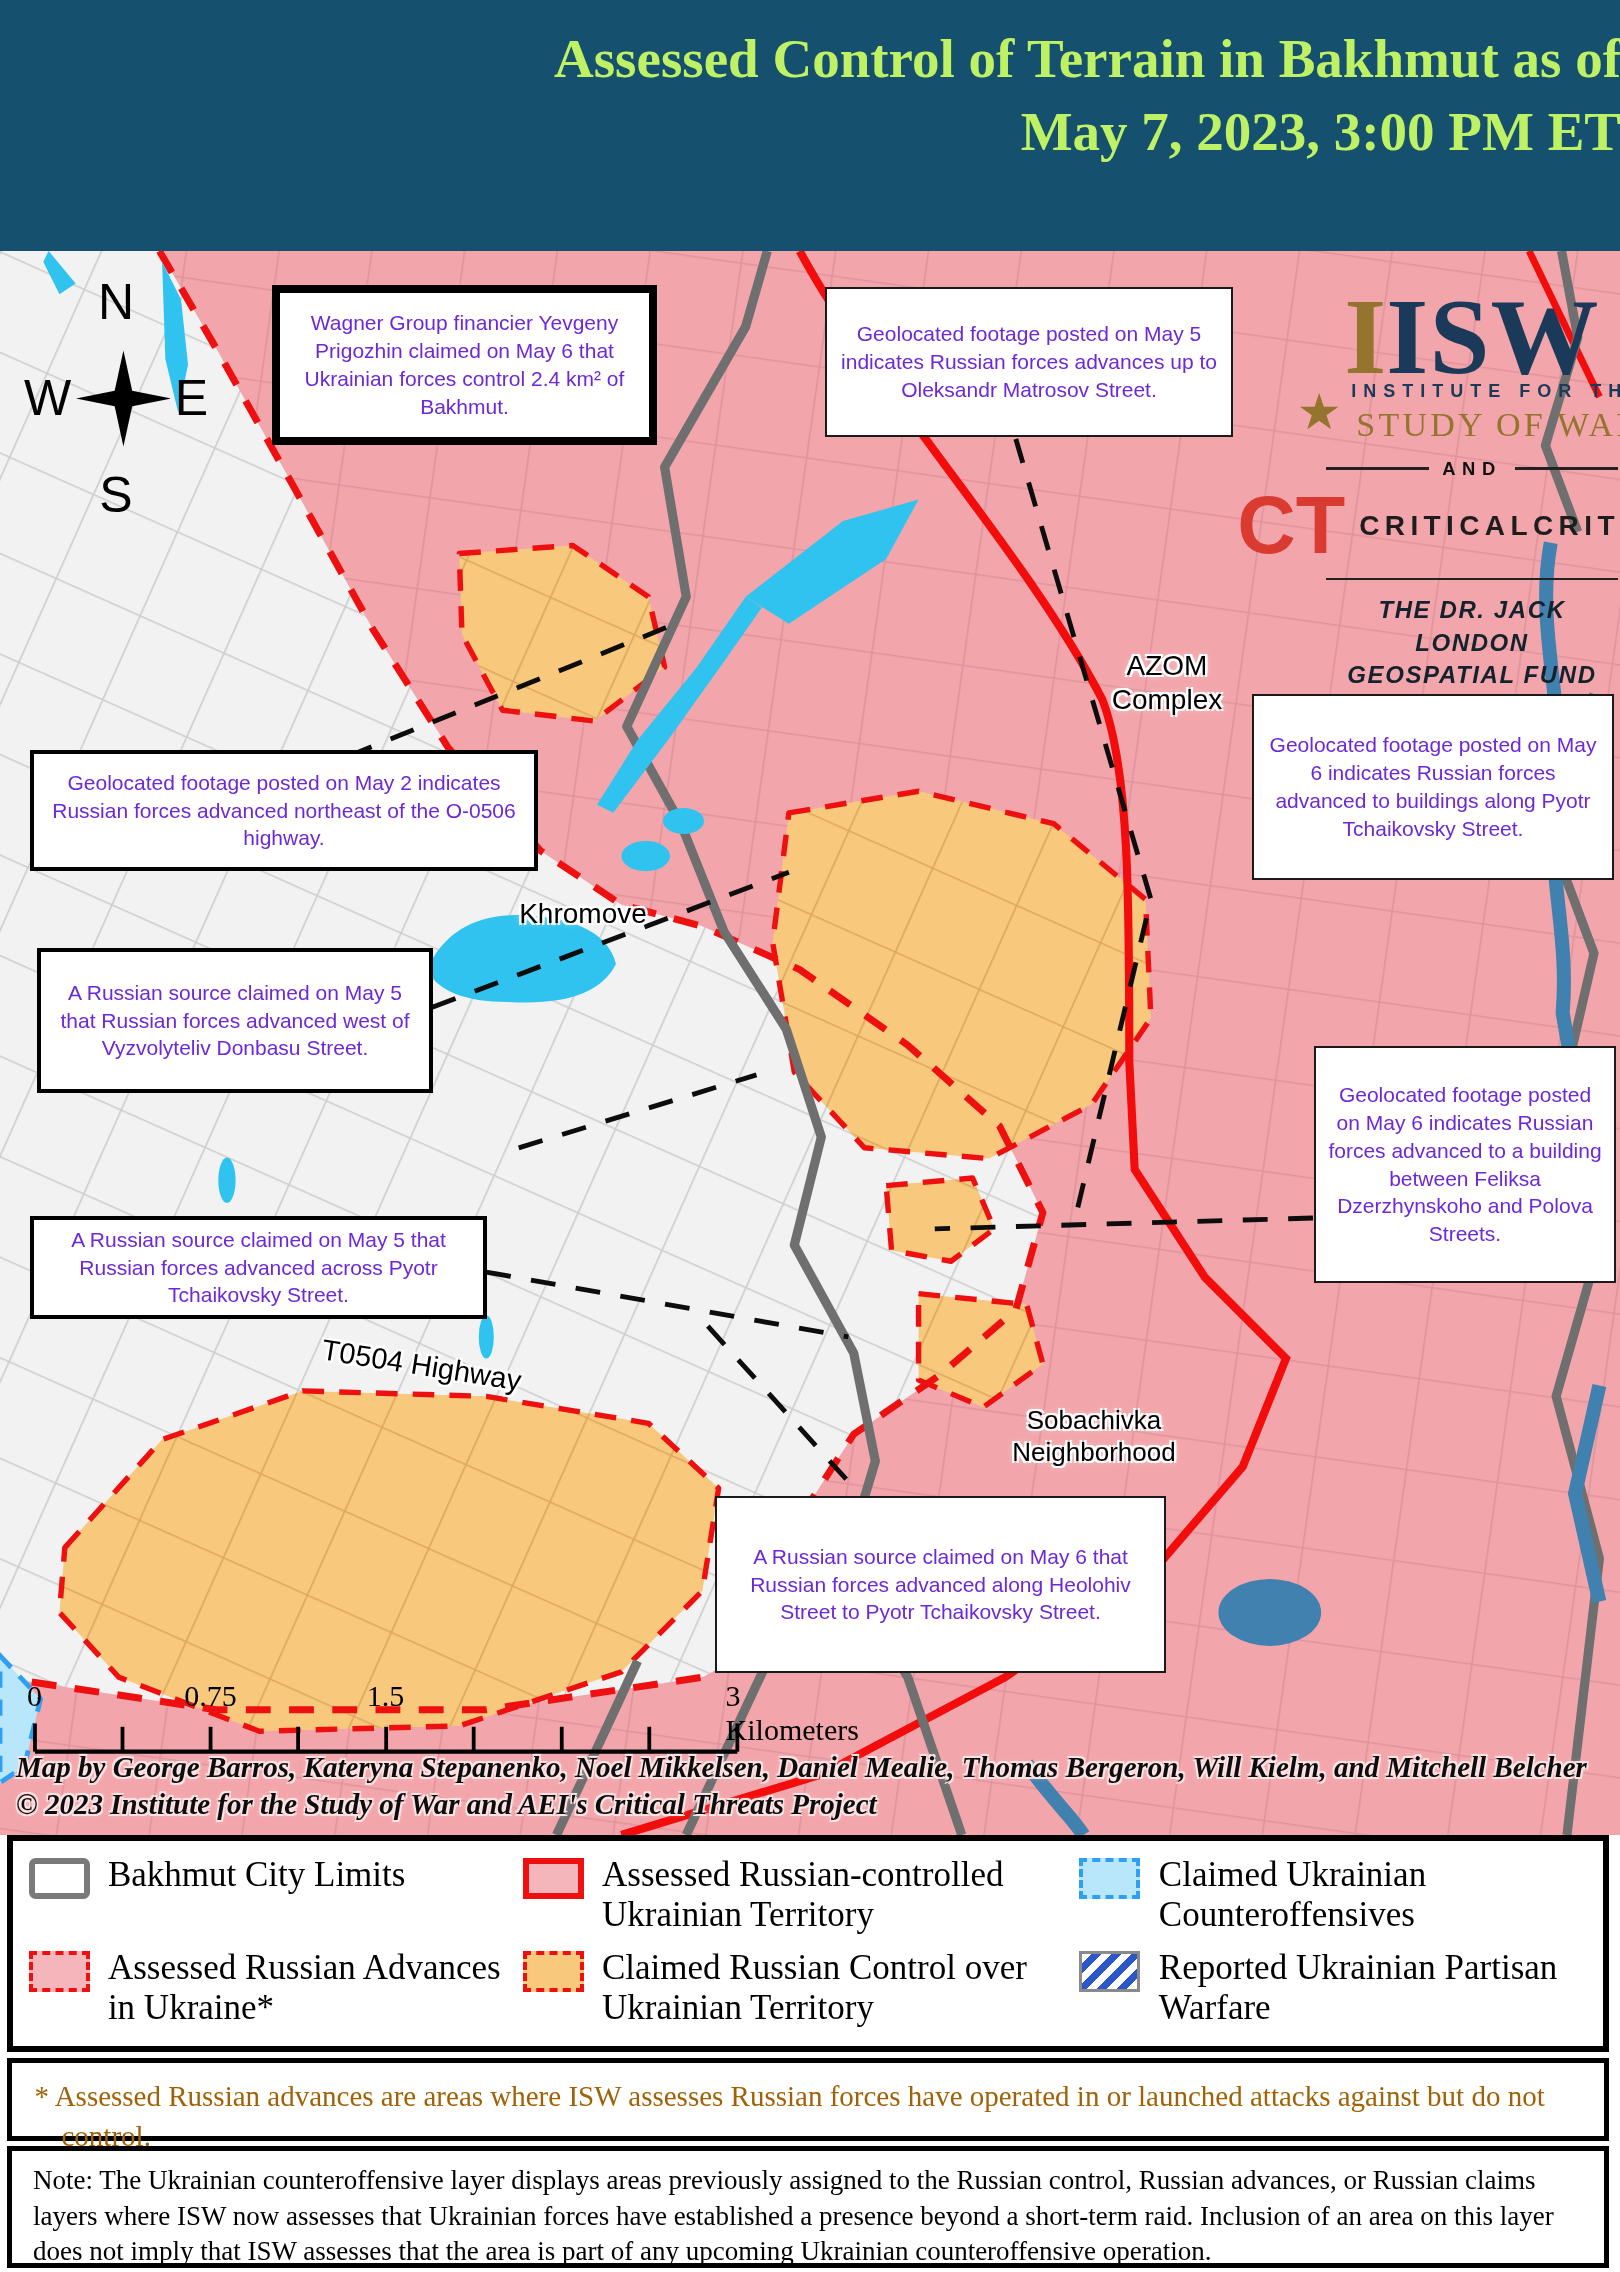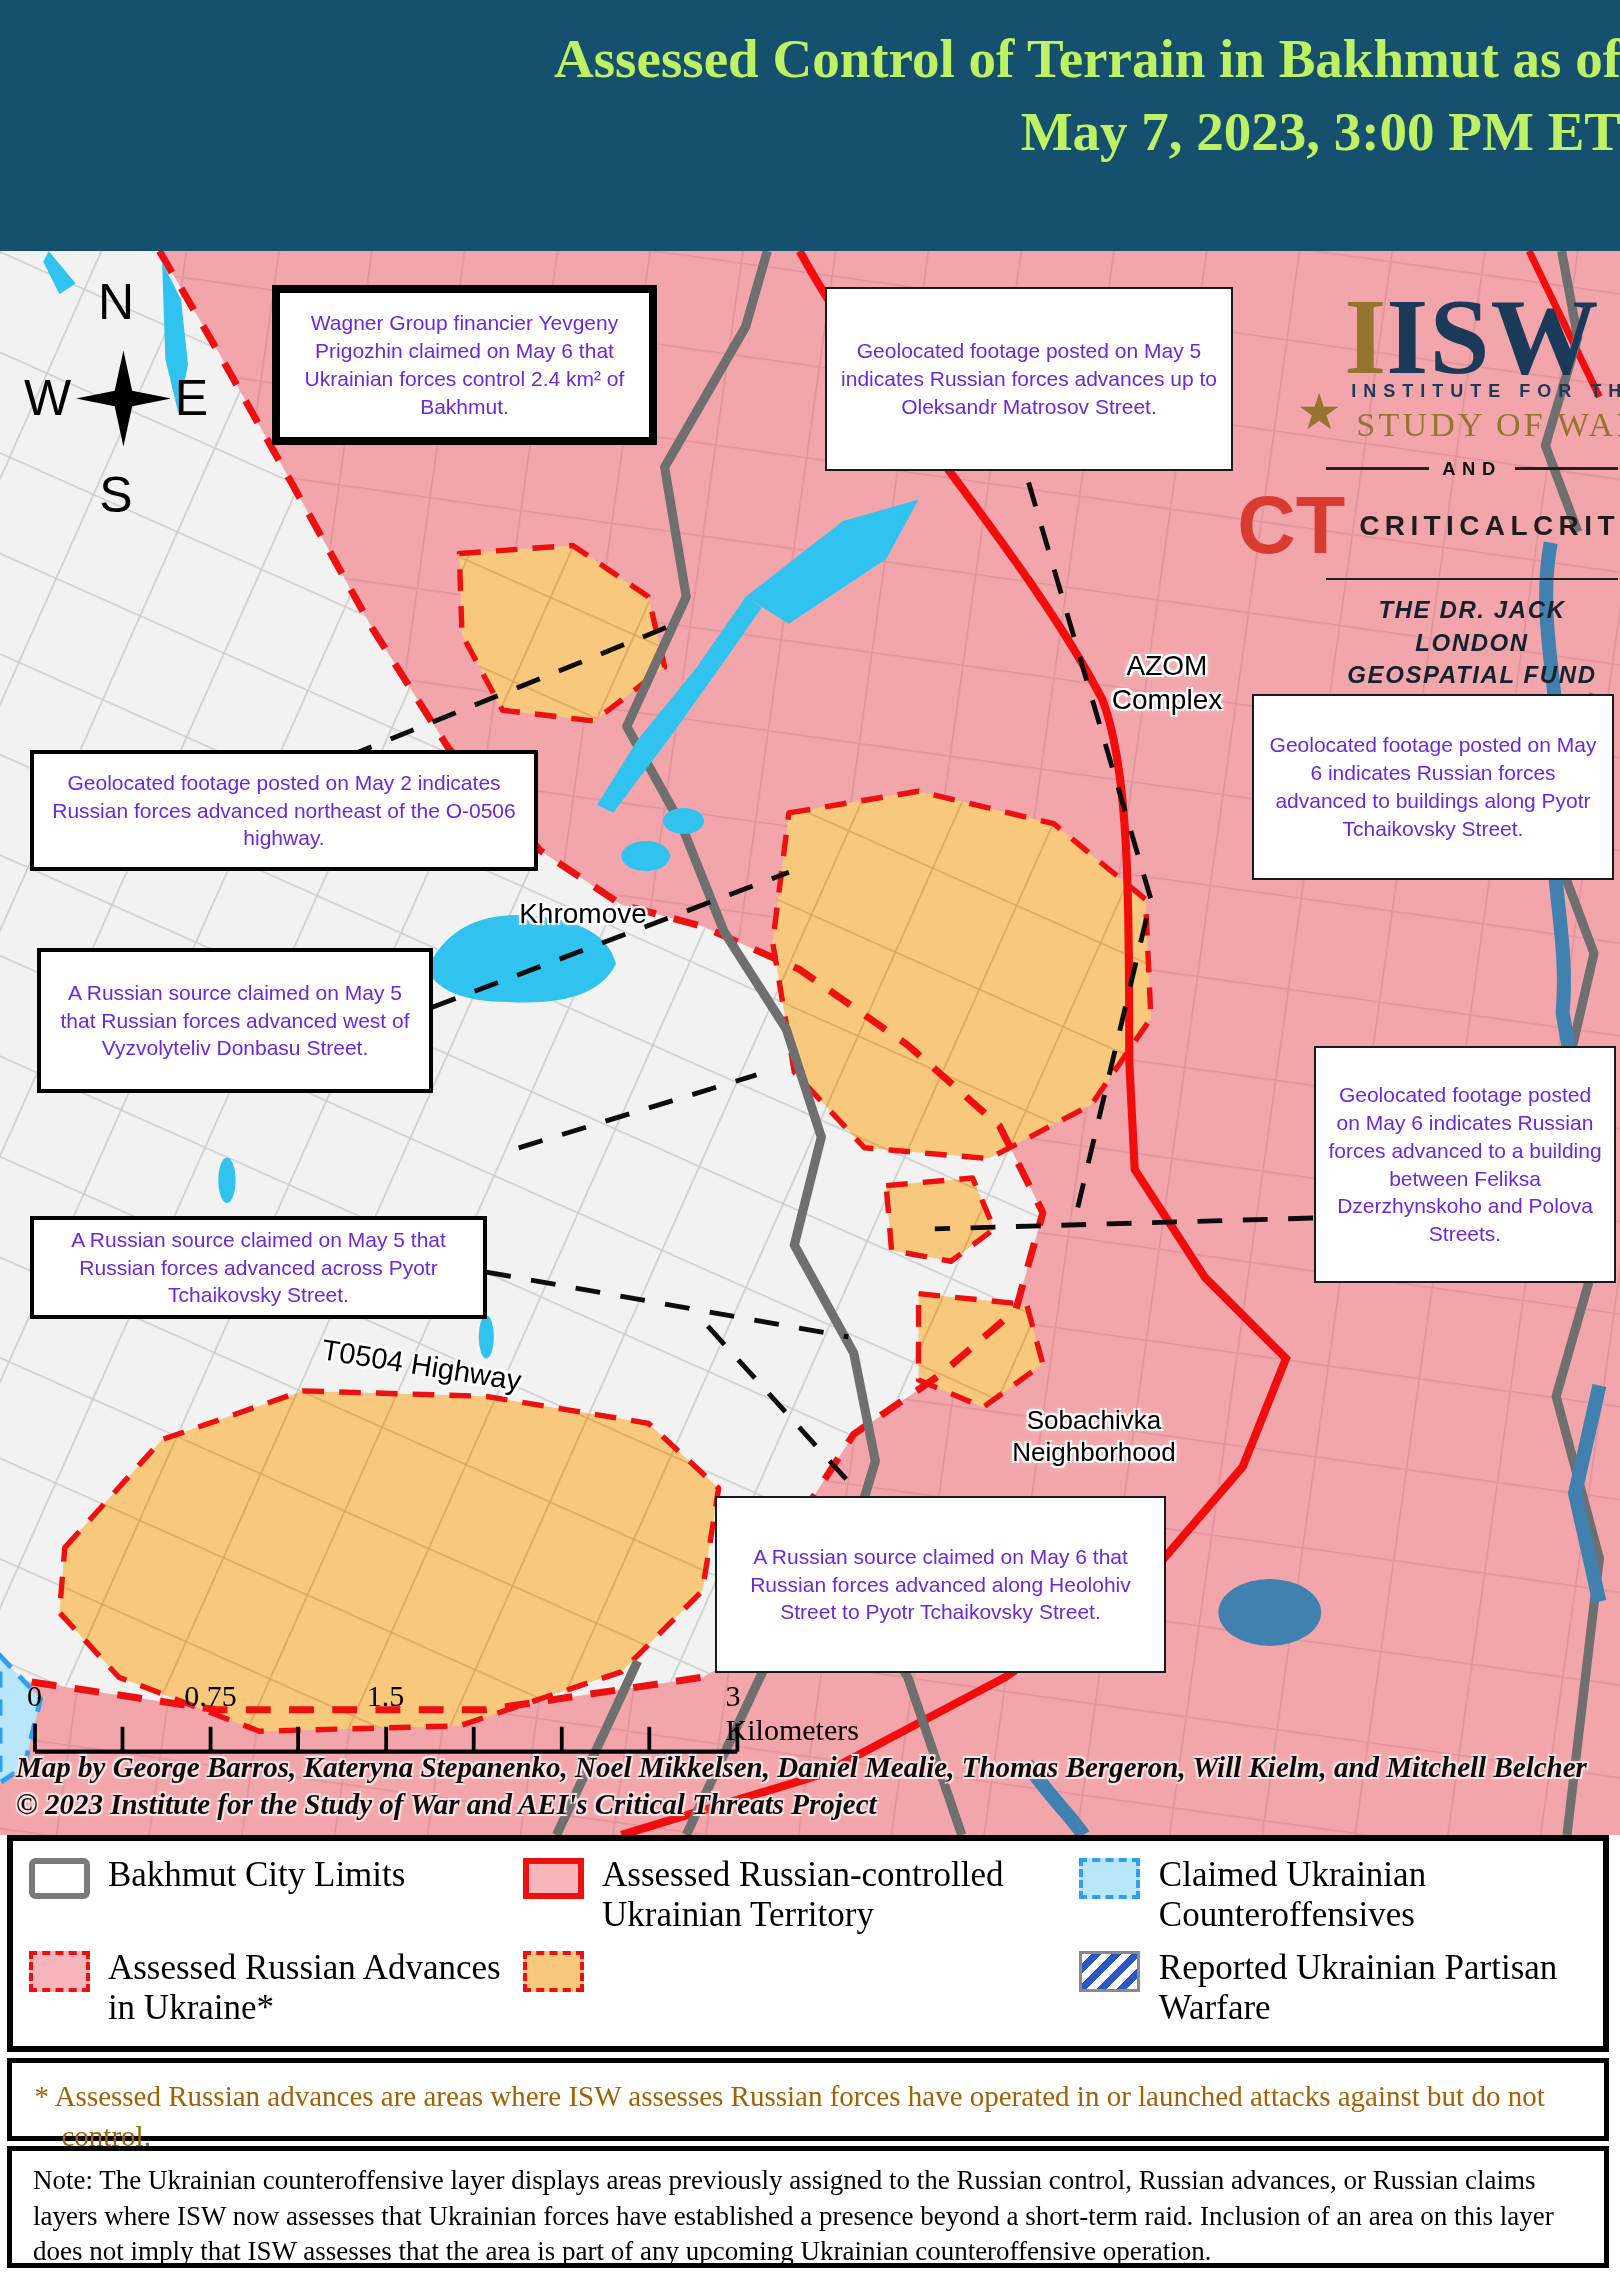--- a/index.html
+++ b/index.html
@@ -21,21 +21,21 @@
      display:flex;flex-direction:column;align-items:center;justify-content:space-between;
      color:#000;font-size:50px;font-family:"Liberation Sans",sans-serif;}
   .compass .c-mid{display:flex;align-items:center;gap:4.3px;width:100%;justify-content:space-between;}
   .compass svg{width:130px;height:135px;}
 
   
   .callout{position:absolute;background:#ffffff;border:2.7px solid #1a1a1a;box-sizing:border-box;
      display:flex;align-items:center;justify-content:center;text-align:center;
      font-size:21px;line-height:1.33;color:#6d28d9;padding:9.7px 12px;}
   .co-wagner{left:272px;top:34px;width:385px;height:160px;border-width:8.6px;border-color:#000;}
-  .co-matrosov{left:825px;top:36px;width:408px;height:184px;}
+  .co-matrosov{left:825px;top:36px;width:408px;height:150px;}
   .co-tchaik-bld{left:1252px;top:443px;width:362px;height:186px;}
   .co-may2{left:30px;top:499px;width:508px;height:121px;border-width:4.3px;border-color:#000;}
   .co-vyzvo{left:37px;top:697px;width:396px;height:145px;border-width:4.3px;border-color:#000;}
   .co-across{left:30px;top:965px;width:457px;height:103px;border-width:4.3px;border-color:#000;}
   .co-feliksa{left:1314px;top:795px;width:302px;height:237px;}
   .co-heolohiv{left:715px;top:1245px;width:451px;height:177px;}
 
   
   .map-label{position:absolute;color:#000;text-align:center;white-space:pre-line;
      font-size:26px;line-height:1.22;
@@ -289,20 +289,21 @@
       <div class="lg-item">
         <span class="swatch sw-advance"></span>
         <span>Assessed Russian Advances in Ukraine*</span>
       </div>
       <div class="lg-item">
         <span class="swatch sw-controlled"></span>
         <span>Assessed Russian-controlled Ukrainian Territory</span>
       </div>
       <div class="lg-item">
         <span class="swatch sw-claimed"></span>
+        <span>Claimed Russian Control over Ukrainian Territory</span>
       </div>
       <div class="lg-item">
         <span class="swatch sw-counter"></span>
         <span>Claimed Ukrainian Counteroffensives</span>
       </div>
       <div class="lg-item">
         <span class="swatch sw-partisan"></span>
         <span>Reported Ukrainian Partisan Warfare</span>
       </div>
     </div>

